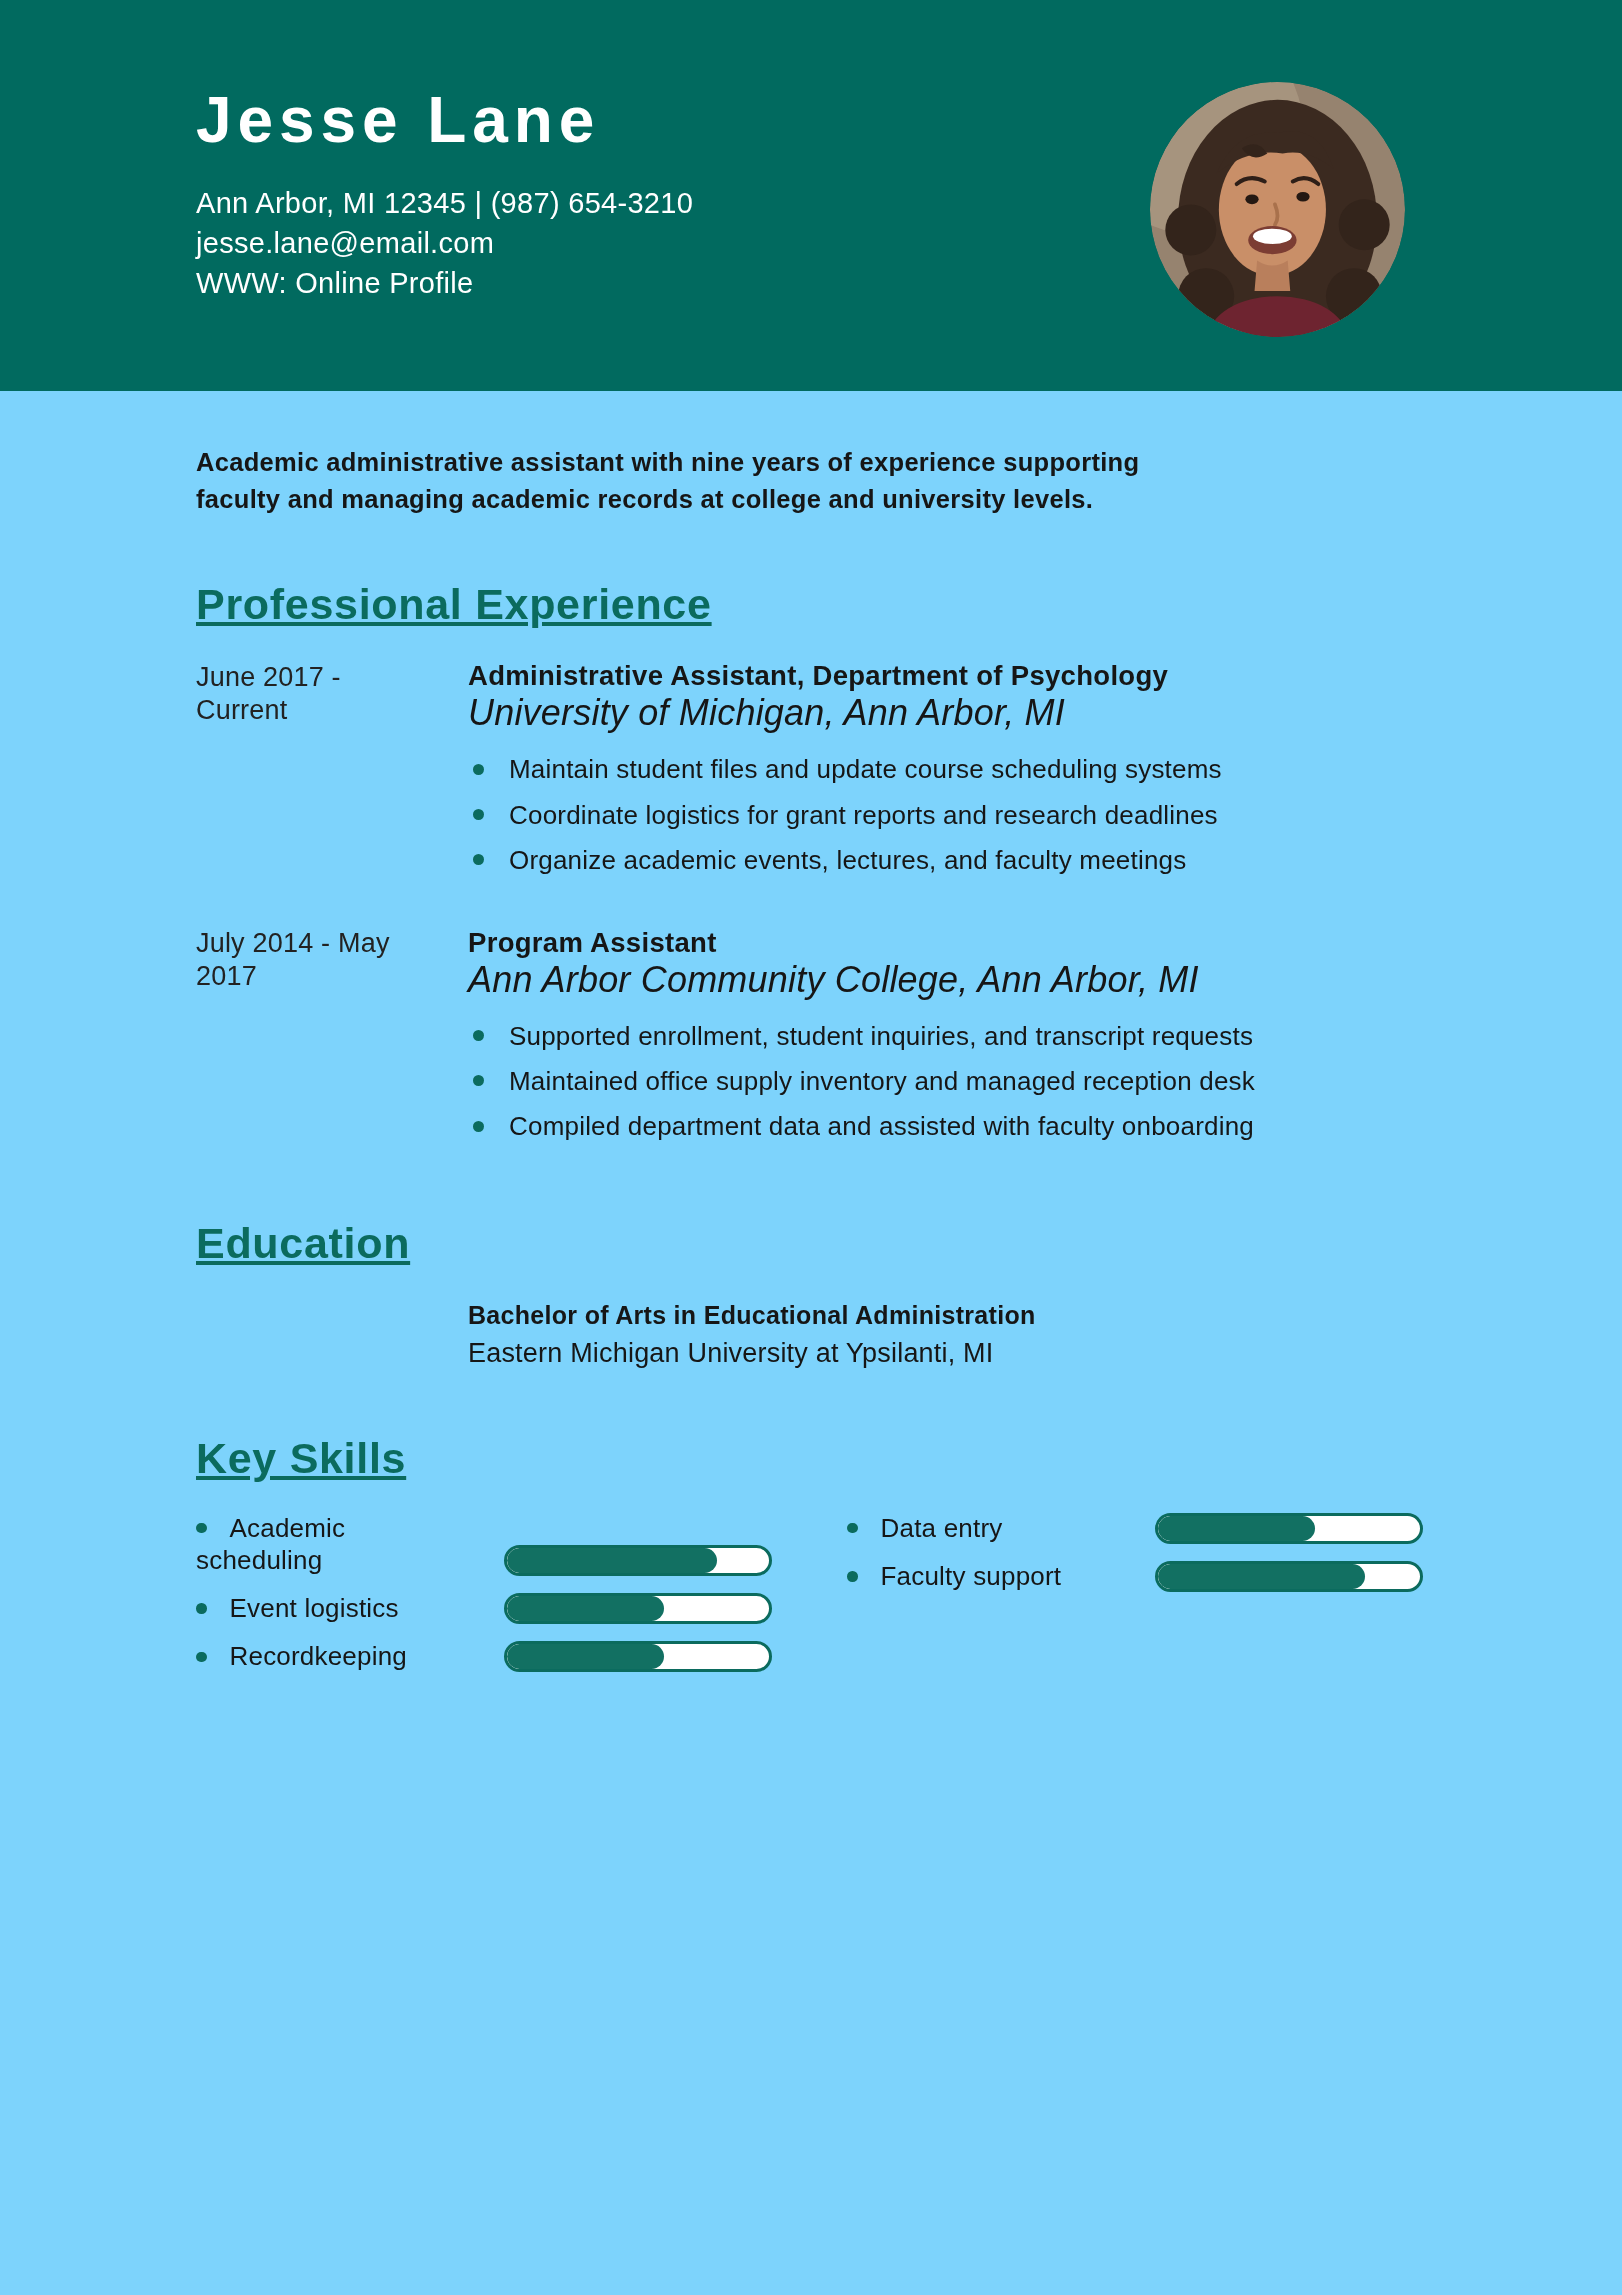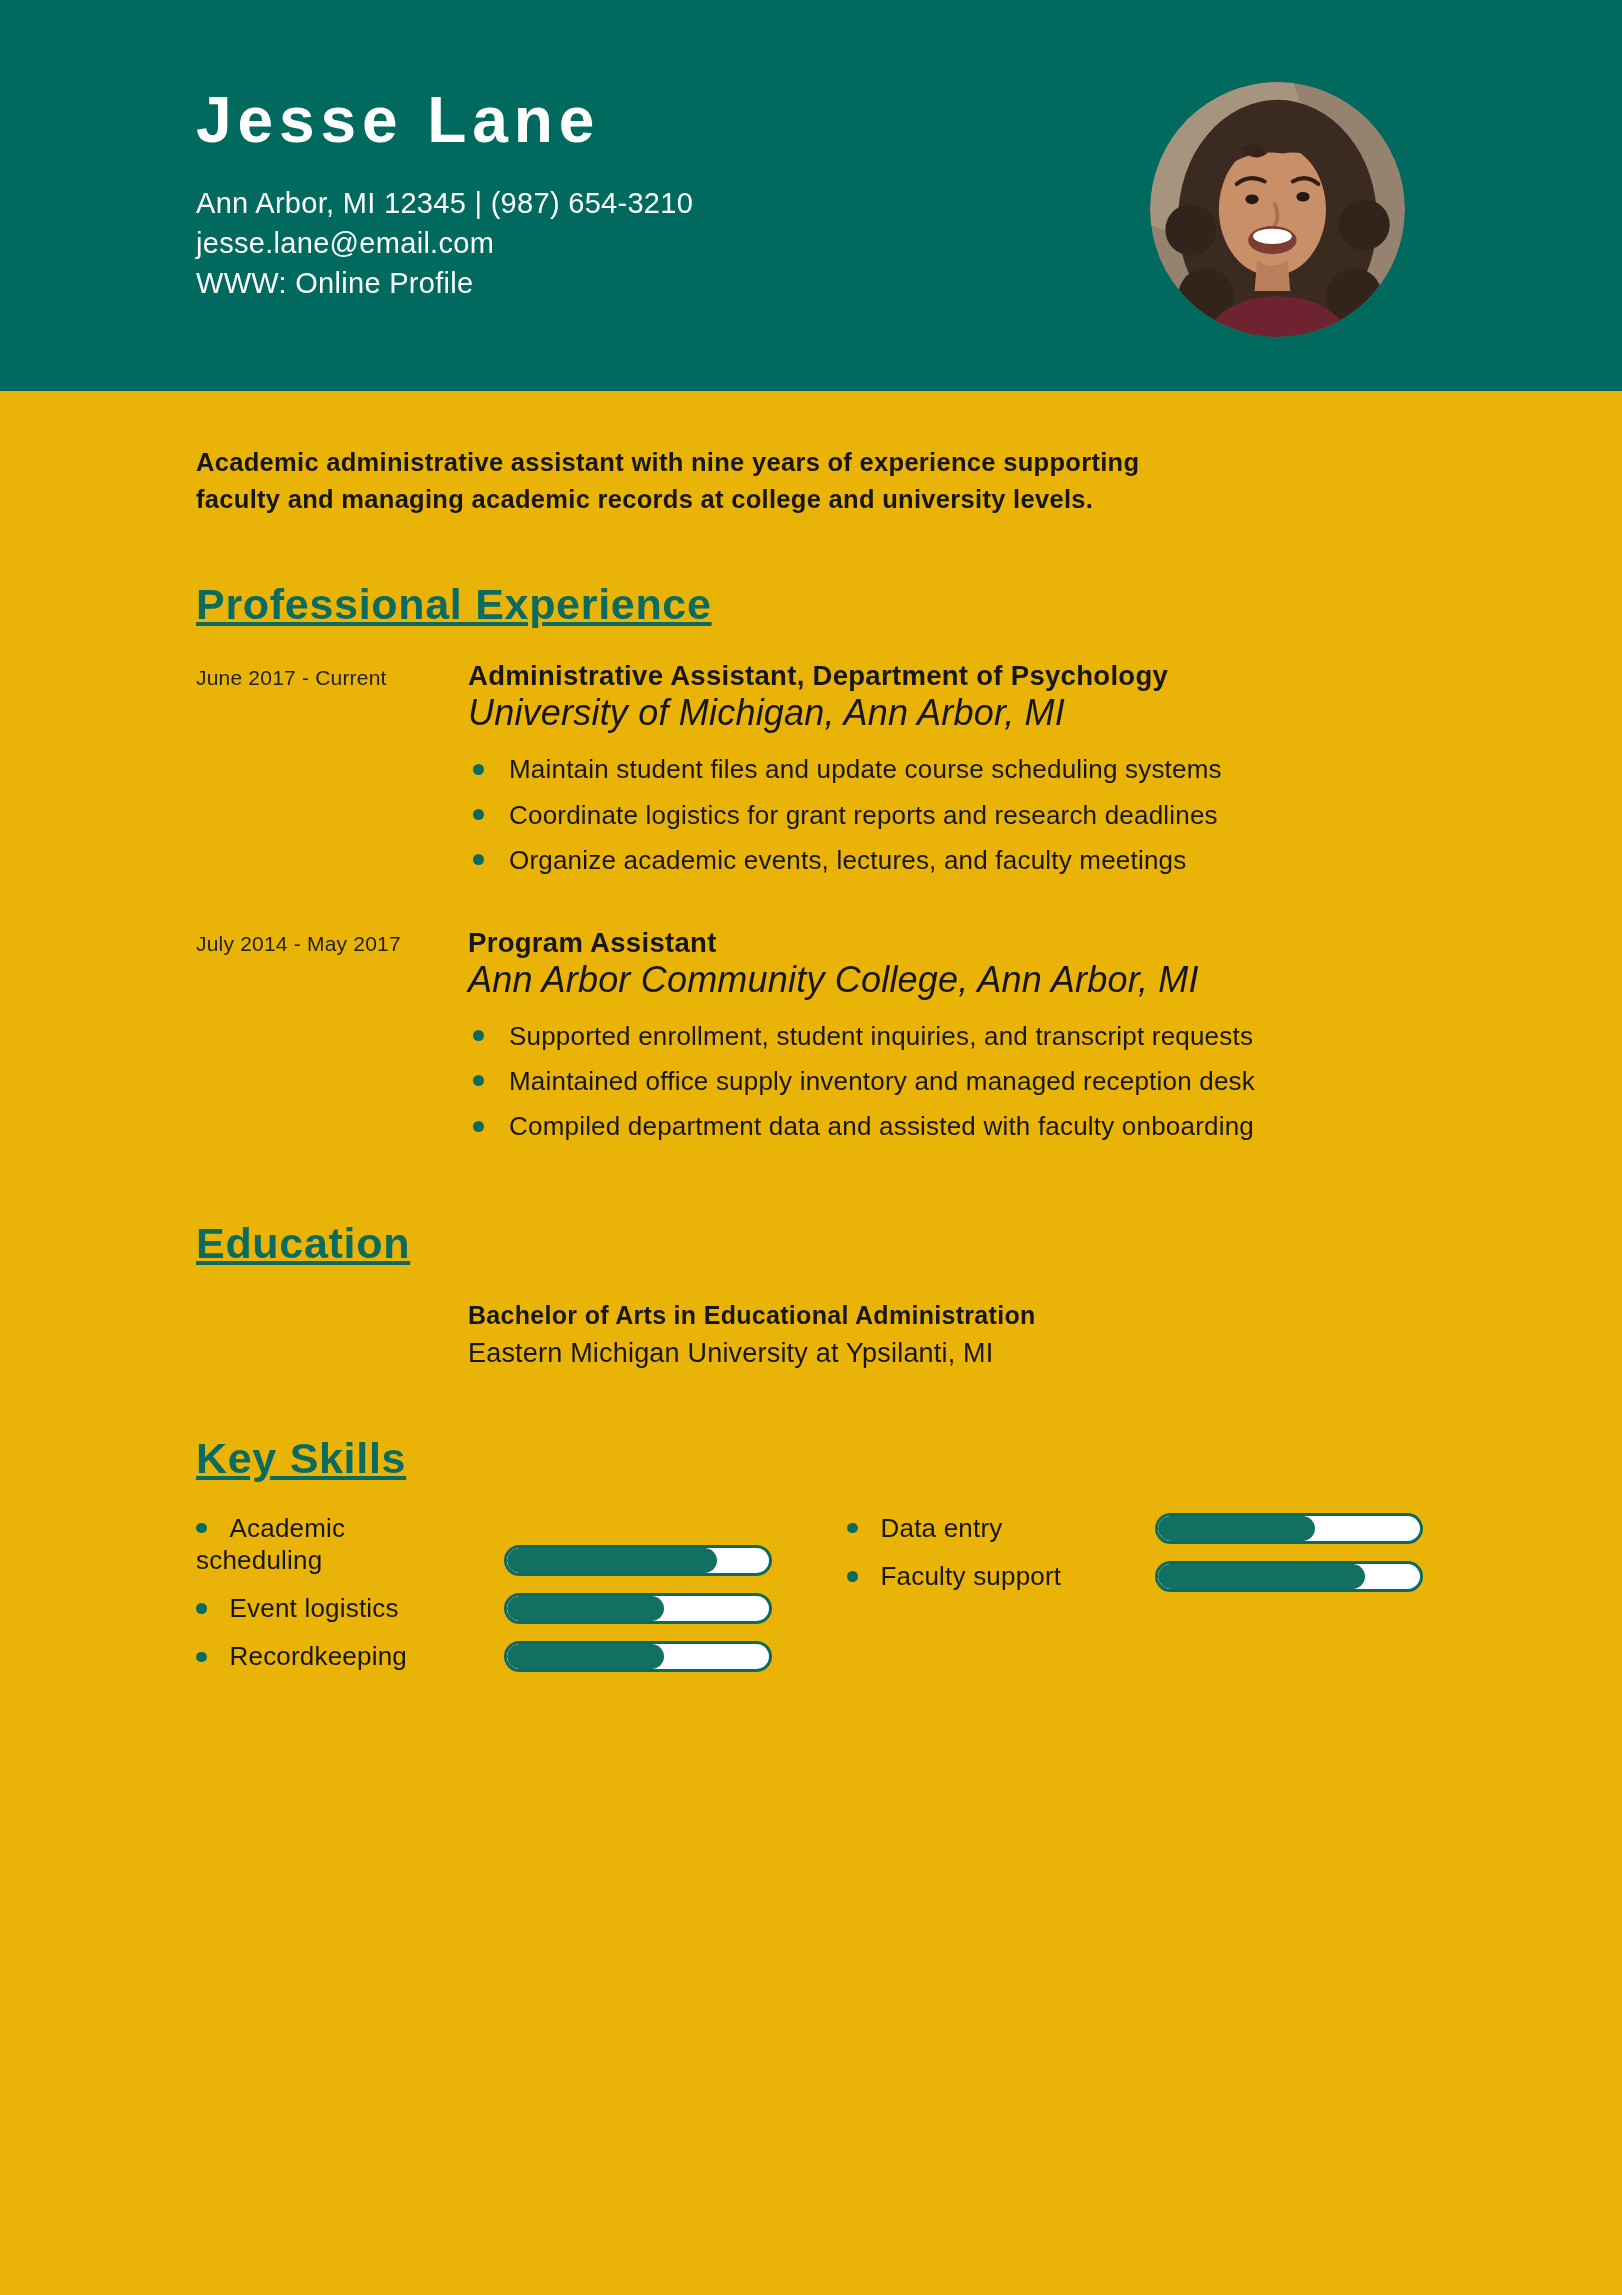--- a/index.html
+++ b/index.html
@@ -2,21 +2,21 @@
 <html style="--band: #016a5f; --accent: #0b6b5e; --barfill: #127062;font-size:10.5px"><head>
 <meta charset="utf-8">
 <style>
   *{box-sizing:border-box;margin:0;padding:0}
   html,body{background:#fff}
   body{
     width:1622px;height:2295px;
     font-family:"Liberation Sans",sans-serif;
     color:#161616;
   }
-  .page{position:relative;width:1622px;height:2295px;overflow:hidden;background:#eab308}
+  .page{position:relative;width:1622px;height:2295px;overflow:hidden;background:#7dd3fc}
 
   
   .band{
     position:relative;height:391px;
     background:var(--band,#016a5f);
     color:#fff;
     padding:84px 0 0 196px;
   }
   .band h1{
     font-size:64px;font-weight:bold;letter-spacing:5.9px;
@@ -39,21 +39,21 @@
     color:var(--accent,#0b6b5e);
     font-size:43px;letter-spacing:0.7px;line-height:48px;
     margin:62px 0 29.4px 0;font-weight:bold;text-decoration:underline;
   }
 
   
   .job{
     display:grid;grid-template-columns:216px 1fr;column-gap:56px;
     margin-bottom:33px;max-width:1230px;
   }
-  .dates{font-size:21px;line-height:33px;color:#222;padding-top:3.9px;letter-spacing:0.2px}
+  .dates{font-size:27px;line-height:33px;color:#222;padding-top:3.9px;letter-spacing:0.2px}
   .job h3{font-size:27.5px;line-height:37px;letter-spacing:0.3px;font-weight:bold}
   .company{font-size:36px;font-style:italic;line-height:38px;letter-spacing:0.2px}
   .job ul{list-style:none;margin-top:22px}
   .job li{
     position:relative;font-size:26px;line-height:31px;
     padding-left:41px;margin-bottom:14.4px;letter-spacing:0.2px;
   }
   .job li::before{
     content:"";position:absolute;left:5.2px;top:9.2px;
     width:11px;height:11px;border-radius:50%;

